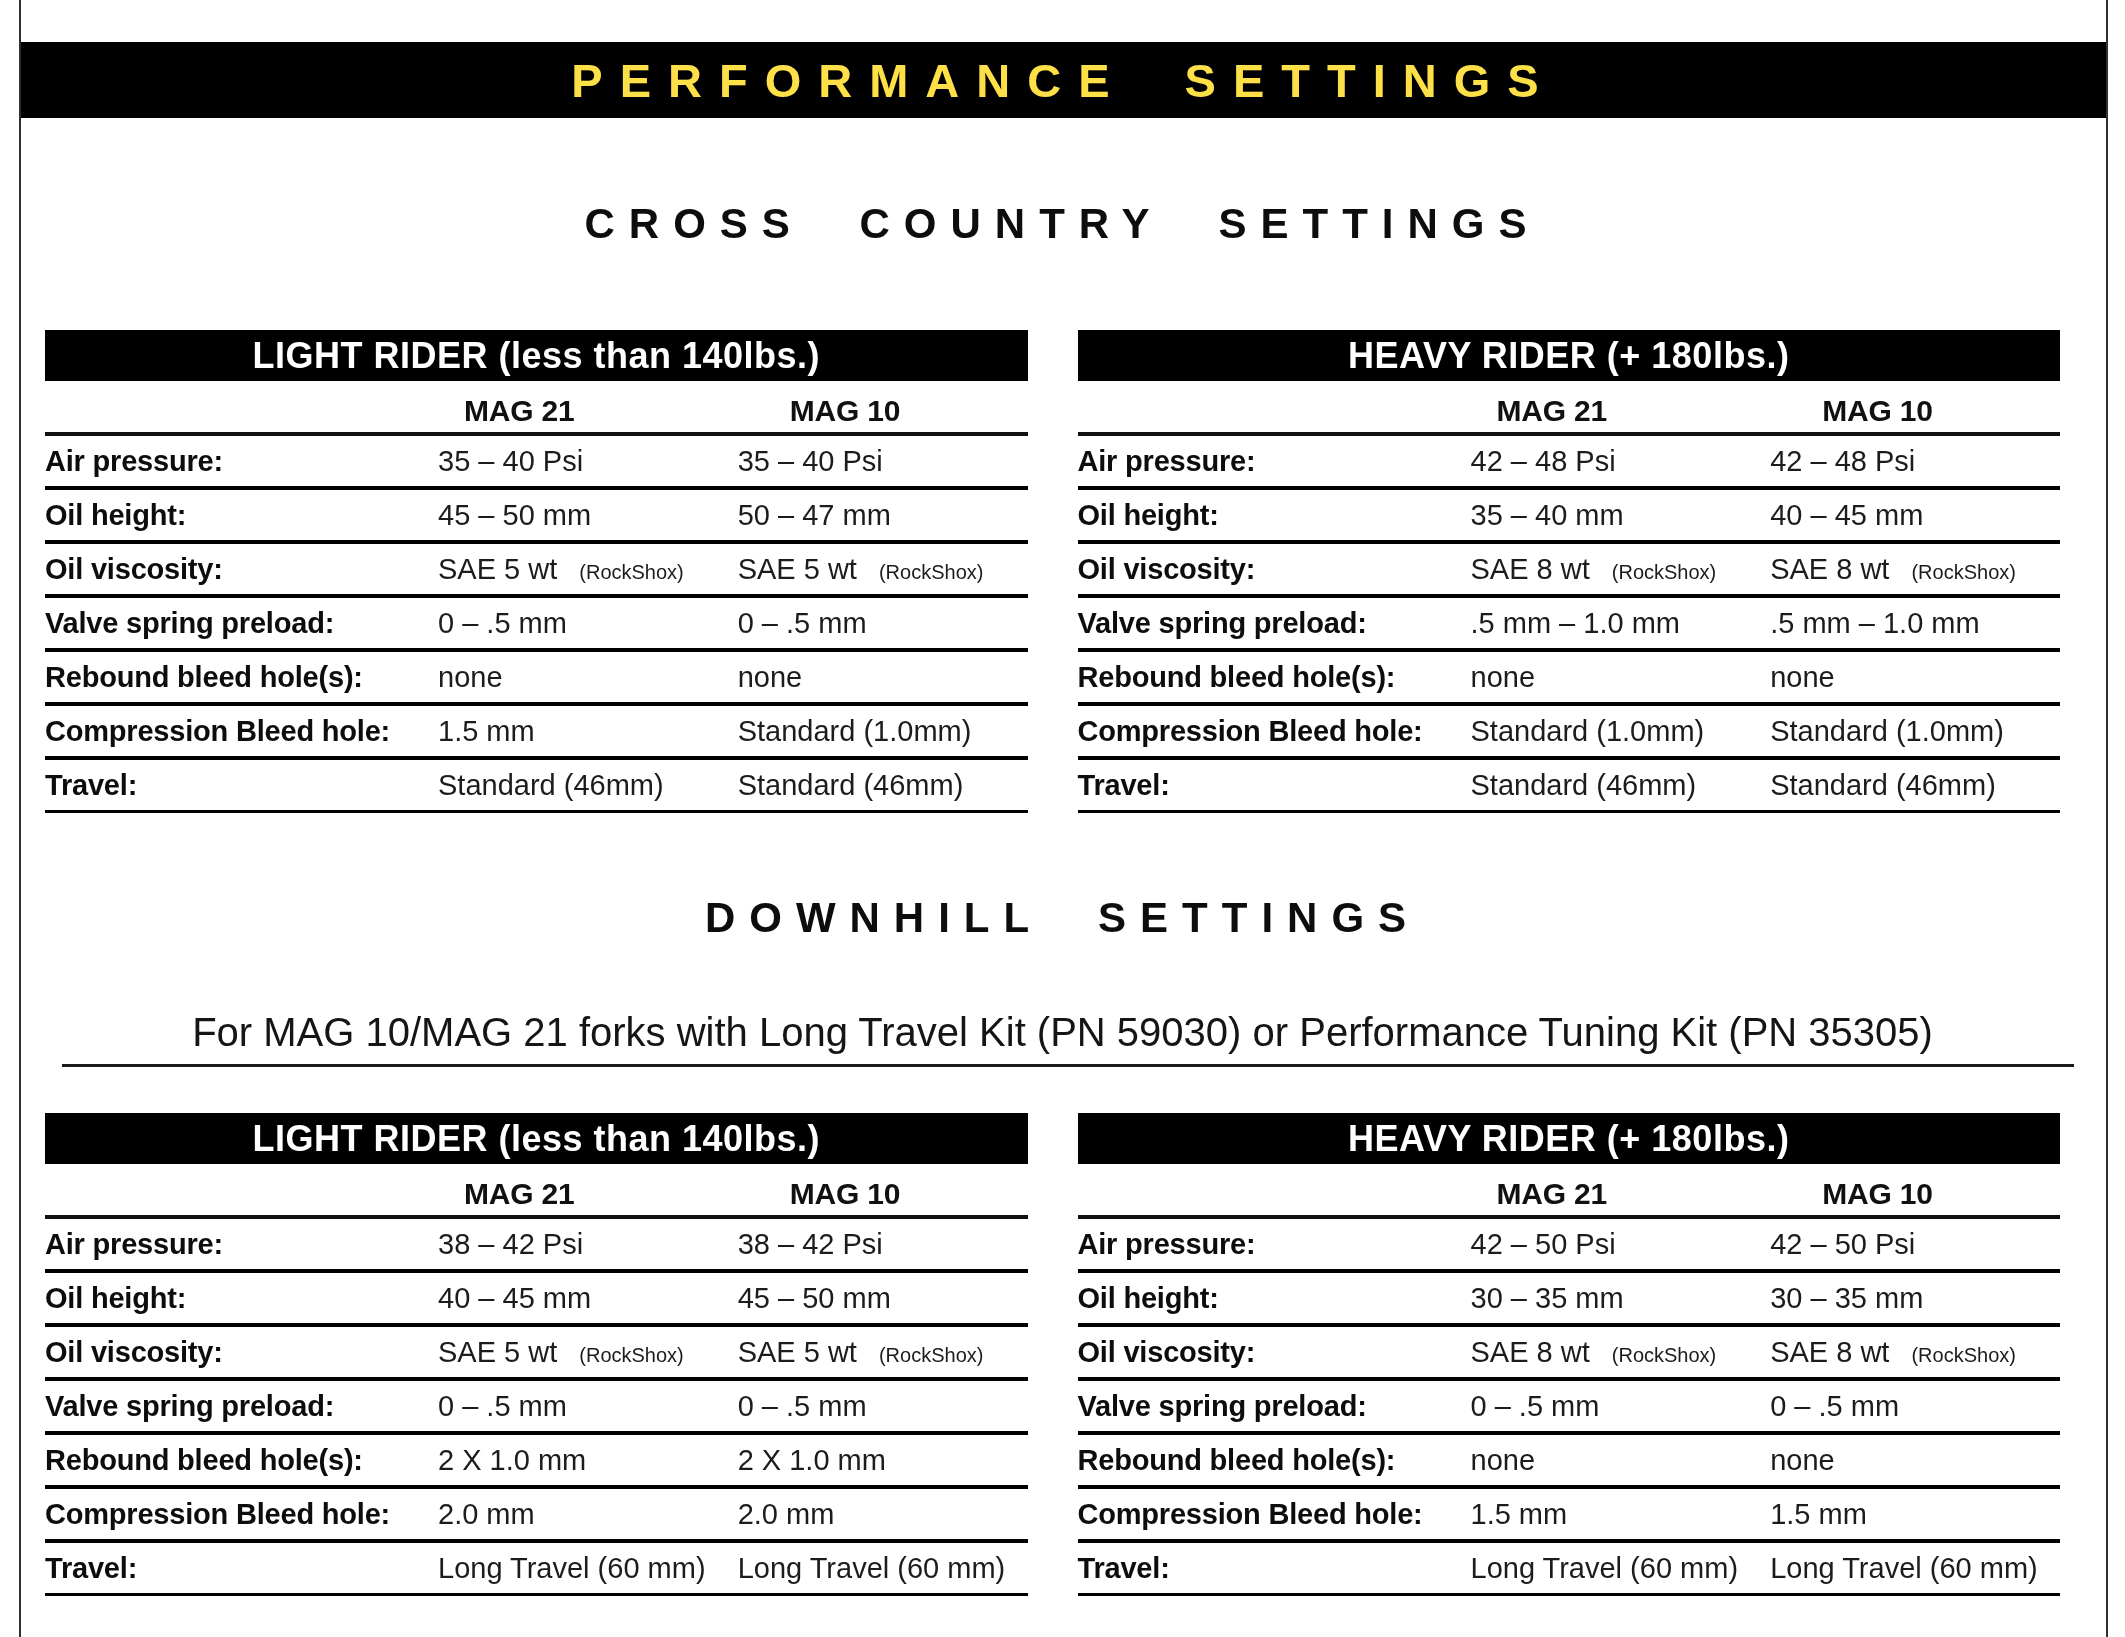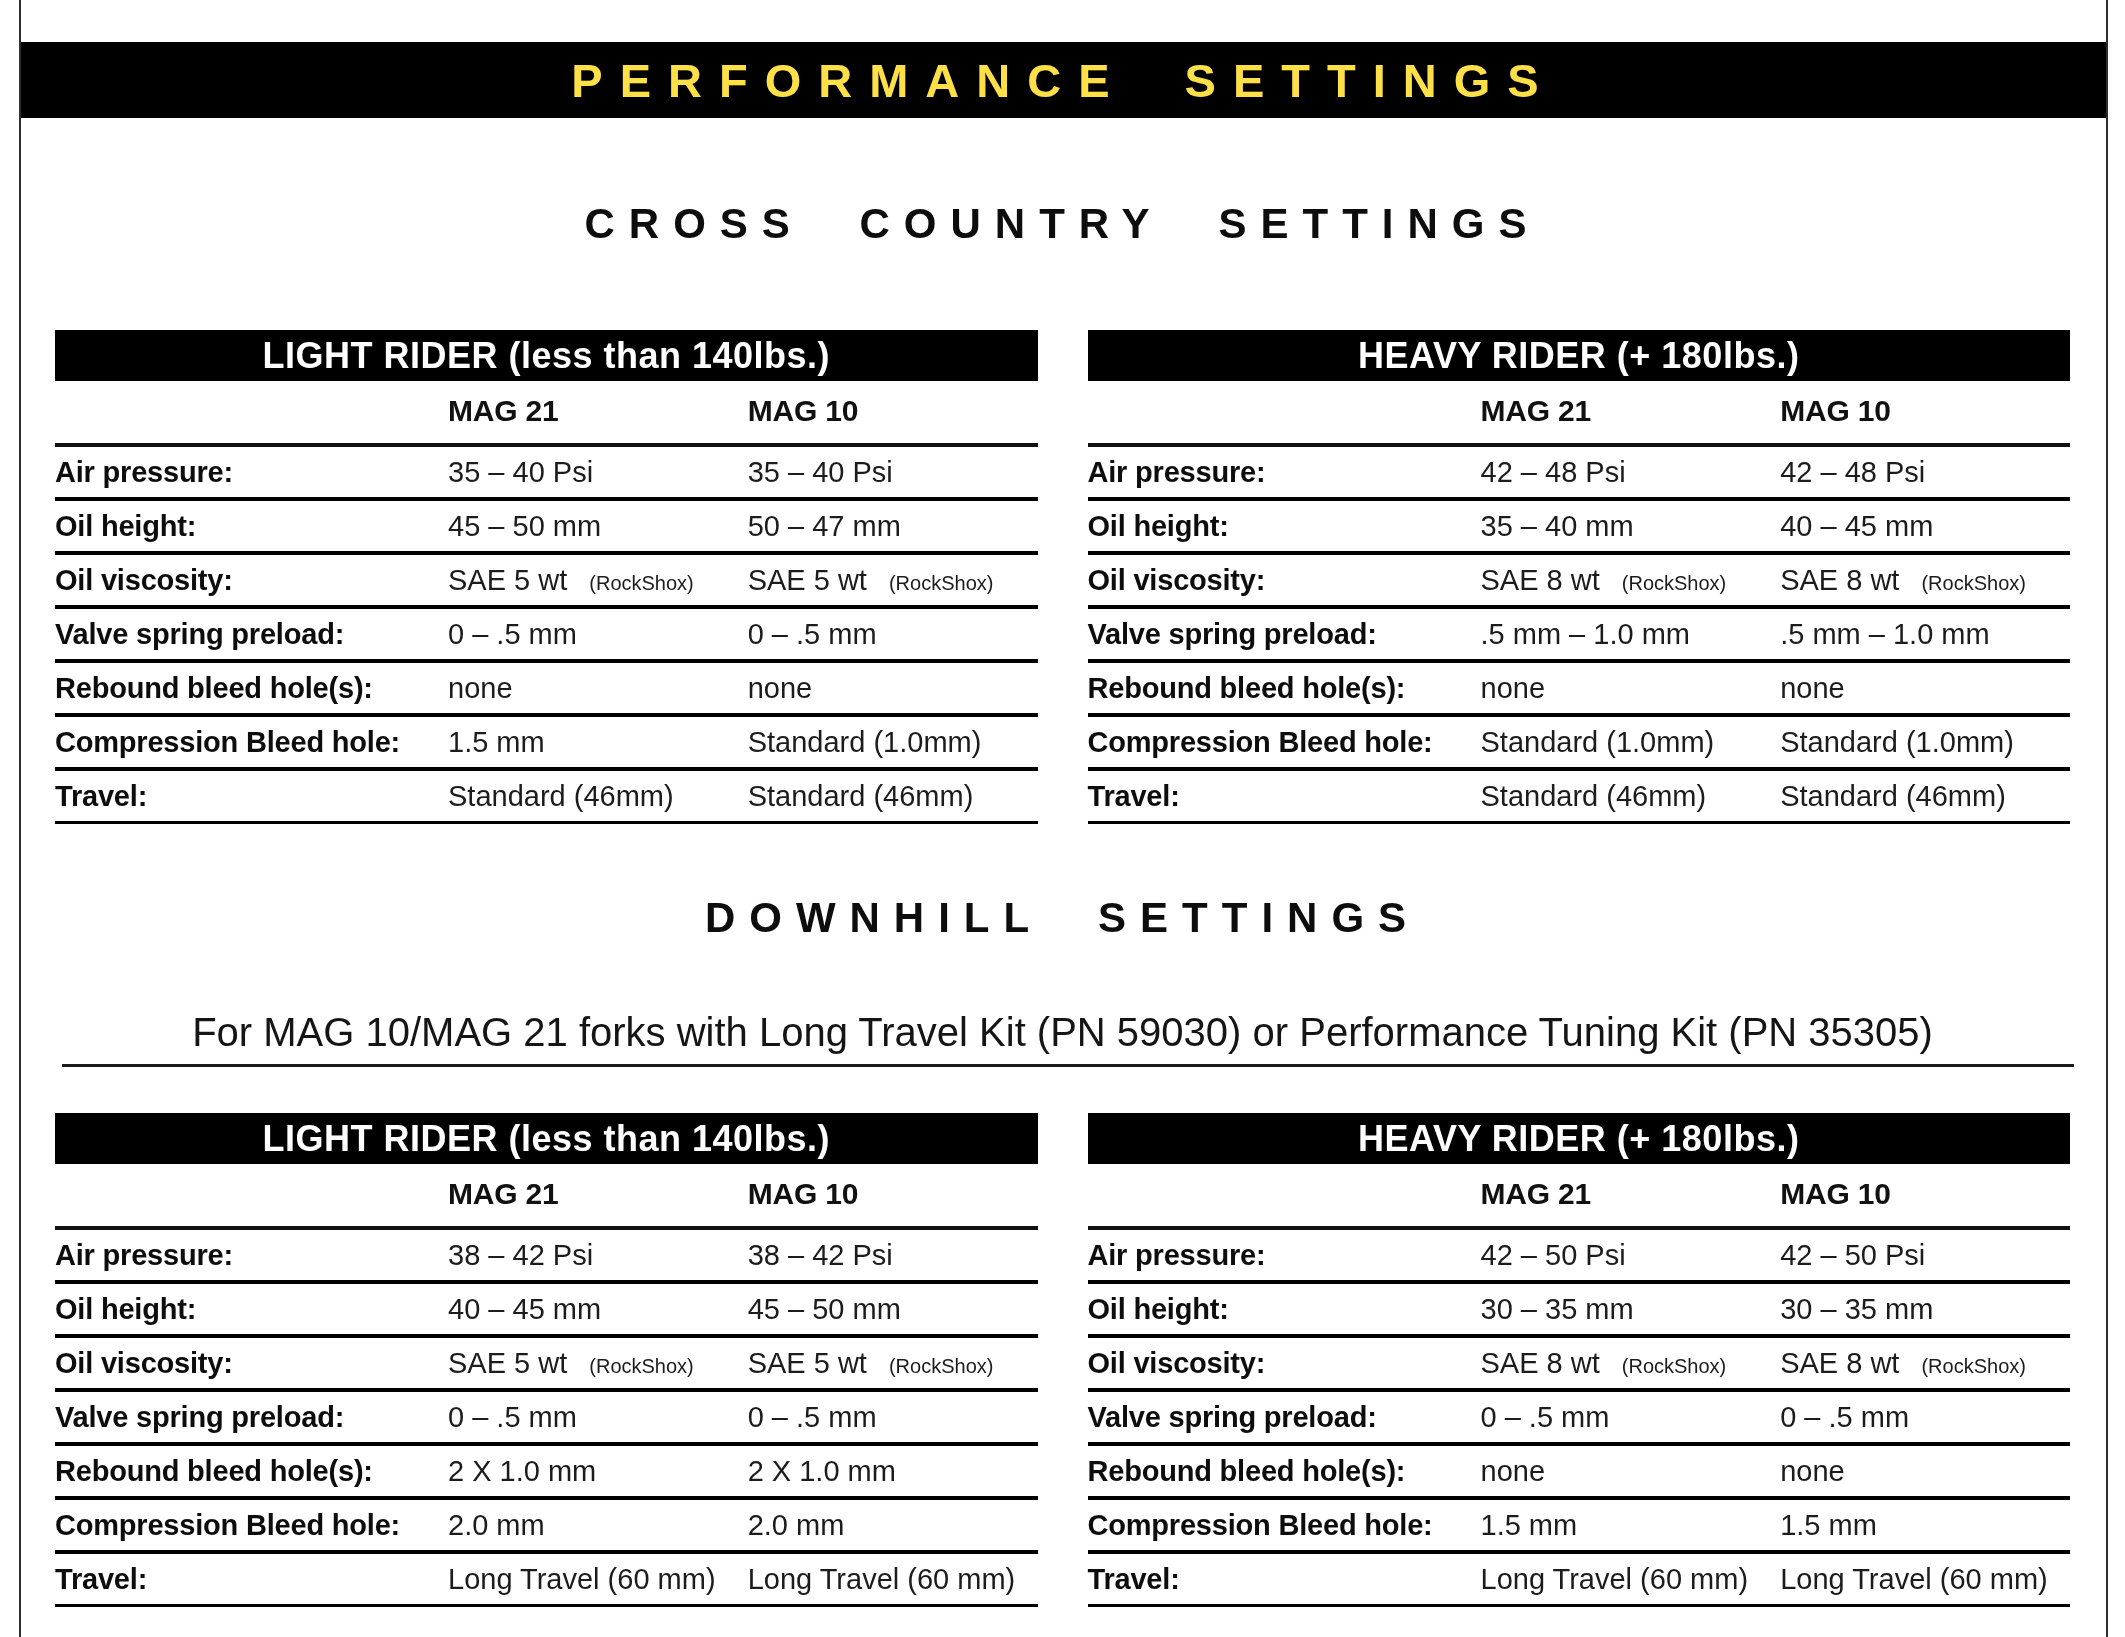--- a/index.html
+++ b/index.html
@@ -13,29 +13,29 @@
   .banner{position:absolute;top:42px;left:21px;width:2085px;height:76px;
     background:#000;display:flex;align-items:center;justify-content:center;}
   .banner span{color:#fde047;font-weight:700;font-size:47px;letter-spacing:17px;word-spacing:28px;white-space:nowrap;}
   .section-heading{position:absolute;left:0;width:100%;text-align:center;margin:0;
     font-weight:700;font-size:42px;letter-spacing:14px;word-spacing:30px;color:#0d0d0d;white-space:nowrap;}
   #cross-heading{top:200px;}
   #downhill-heading{top:894px;}
   .subtitle{position:absolute;top:1010px;left:0;width:100%;text-align:center;margin:0;
     font-weight:400;font-size:40px;color:#151515;white-space:nowrap;}
   .divider{position:absolute;top:1064px;left:62px;width:2012px;height:3px;background:#1a1a1a;}
-  .tables{position:absolute;left:55px;width:2015px;display:flex;gap:50px;justify-content:center;}
+  .tables{position:absolute;left:45px;width:2015px;display:flex;gap:50px;justify-content:center;}
   #cross-tables{top:330px;}
   #downhill-tables{top:1113px;}
   .table{flex:1;min-width:0;}
   .bar{height:51px;background:#000;color:#fff;display:flex;align-items:center;justify-content:center;
     font-weight:700;font-size:36px;letter-spacing:0.5px;white-space:nowrap;}
   .colhead{display:grid;grid-template-columns:40% 30.5% 29.5%;align-items:end;
-    height:47px;padding-bottom:15px;border-bottom:4px solid #111;
-    font-weight:700;font-size:30px;letter-spacing:-0.2px;}
+    height:47px;padding-bottom:4px;border-bottom:4px solid #111;
+    font-weight:700;font-size:30px;letter-spacing:-0.2px;gap:26px;}
   .row{display:grid;grid-template-columns:40% 30.5% 29.5%;align-items:center;
     height:50px;border-bottom:4px solid #000000;font-size:29px;white-space:nowrap;}
   .row:last-child{border-bottom-width:3px;}
   .cell{min-width:0;}
   .cell.label{font-weight:700;letter-spacing:-0.2px;color:#0d0d0d;}
   .cell.val{font-weight:400;color:#1c1c1c;}
   .note{font-size:20px;margin-left:22px;color:#1c1c1c;}
 </style>
 </head>
 <body>

